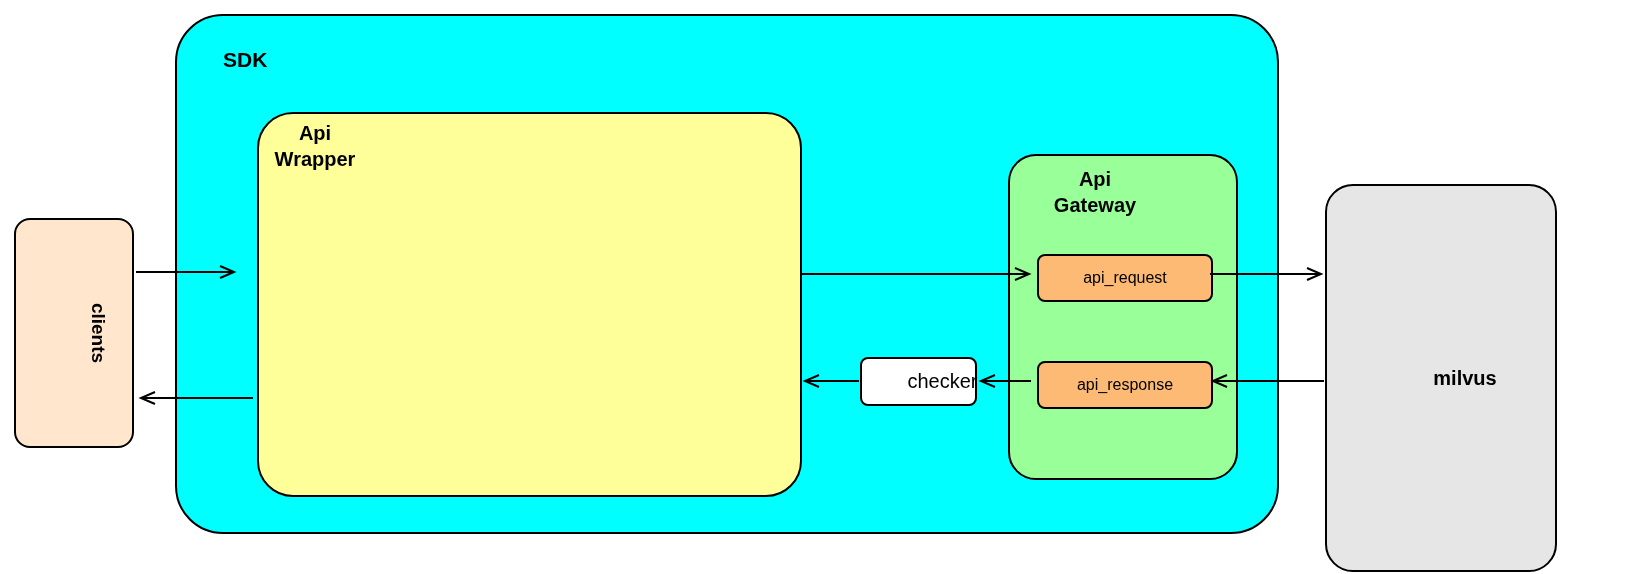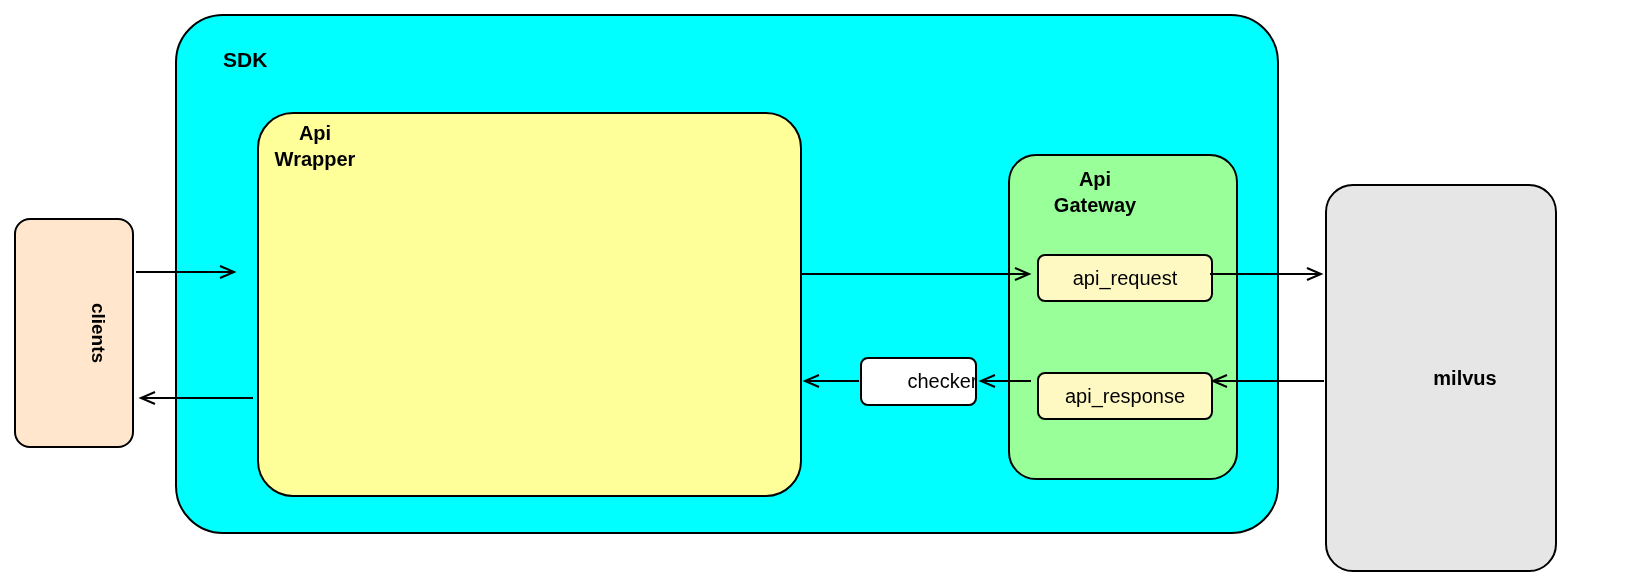--- a/index.html
+++ b/index.html
@@ -57,26 +57,26 @@
     left: 831px; top: 138px; width: 230px; height: 326px;
     border: 2px solid #000; border-radius: 28px;
   }
   .api-gateway-title {
     position: absolute; left: 35px; top: 10px; width: 100px;
     text-align: center; font-weight: bold; font-size: 20px; line-height: 1.3;
   }
   .gw-box {
     position: absolute;
     left: 27px; width: 176px; height: 48px;
-    background: #fef9c3; border: 2px solid #000; border-radius: 8px;
+    background: #fdba74; border: 2px solid #000; border-radius: 8px;
     display: flex; align-items: center; justify-content: center;
-    font-size: 20px;
+    font-size: 16px;
   }
   .gw-request { top: 98px; }
-  .gw-response { top: 216px; }
+  .gw-response { top: 205px; }
   .checker {
     left: 860px; top: 357px; width: 117px; height: 49px;
     background: #fff; border-radius: 8px;
     display: flex; align-items: center; justify-content: center;
     font-size: 20px;
   }
   .clients {
     left: 14px; top: 218px; width: 120px; height: 230px;
     border-radius: 16px;
     display: flex; align-items: center; justify-content: center;

